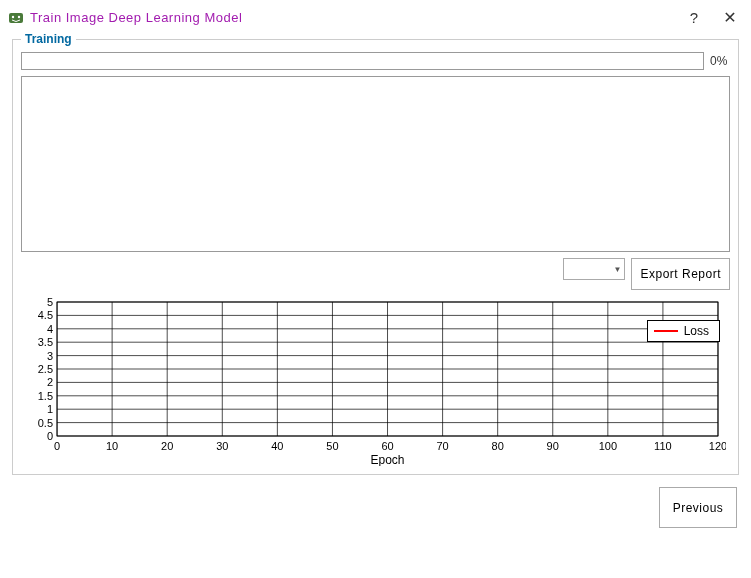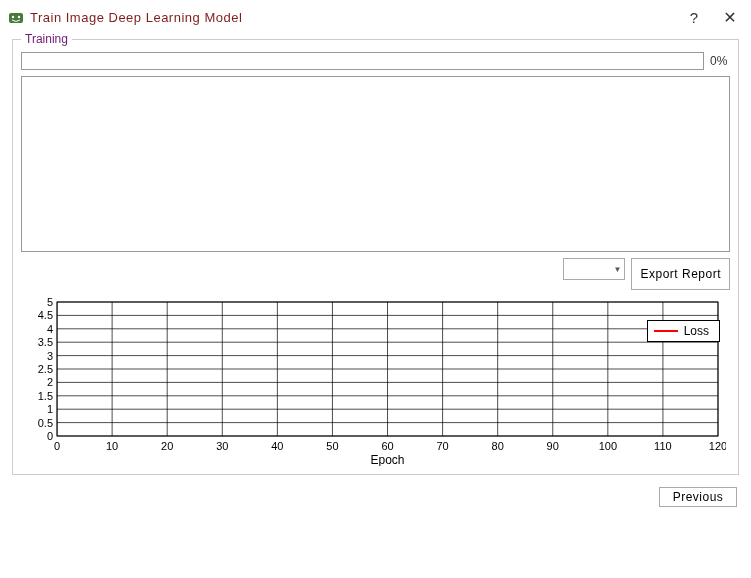--- a/index.html
+++ b/index.html
@@ -20,21 +20,21 @@
     .app-icon {
       width: 16px;
       height: 16px;
       display: inline-flex;
       align-items: center;
       justify-content: center;
     }
     .title-text {
       flex: 1;
       font-size: 13px;
-      color: #7f1d1d;
+      color: #a21caf;
       letter-spacing: 0.5px;
     }
     .title-controls {
       display: flex;
       gap: 18px;
       align-items: center;
     }
     .help-icon, .close-icon {
       font-size: 15px;
       color: #333;
@@ -49,21 +49,22 @@
       padding: 12px 8px 8px 8px;
       position: relative;
     }
     .legend {
       position: absolute;
       top: -8px;
       left: 8px;
       background: #fff;
       padding: 0 4px;
       font-size: 12px;
-      color: #701a75;
+      color: #0369a1;
+      font-weight: bold;
     }
     .progress-row {
       display: flex;
       align-items: center;
       gap: 6px;
       margin-bottom: 6px;
     }
     .progress-bar {
       flex: 1;
       height: 18px;
@@ -140,21 +141,21 @@
       background: #ff0000;
     }
     .footer {
       display: flex;
       justify-content: flex-end;
       gap: 8px;
       padding: 12px 14px;
     }
     .footer button {
       width: 78px;
-      height: 20px;
+      height: 41px;
       border: 1px solid #aaa;
       background: #fff;
       font-size: 12px;
       font-family: inherit;
       cursor: pointer;
       letter-spacing: 0.5px;
     }
     .footer button.primary {
       background: #e1e1e1;
       border: 1px solid #7a9fd4;

